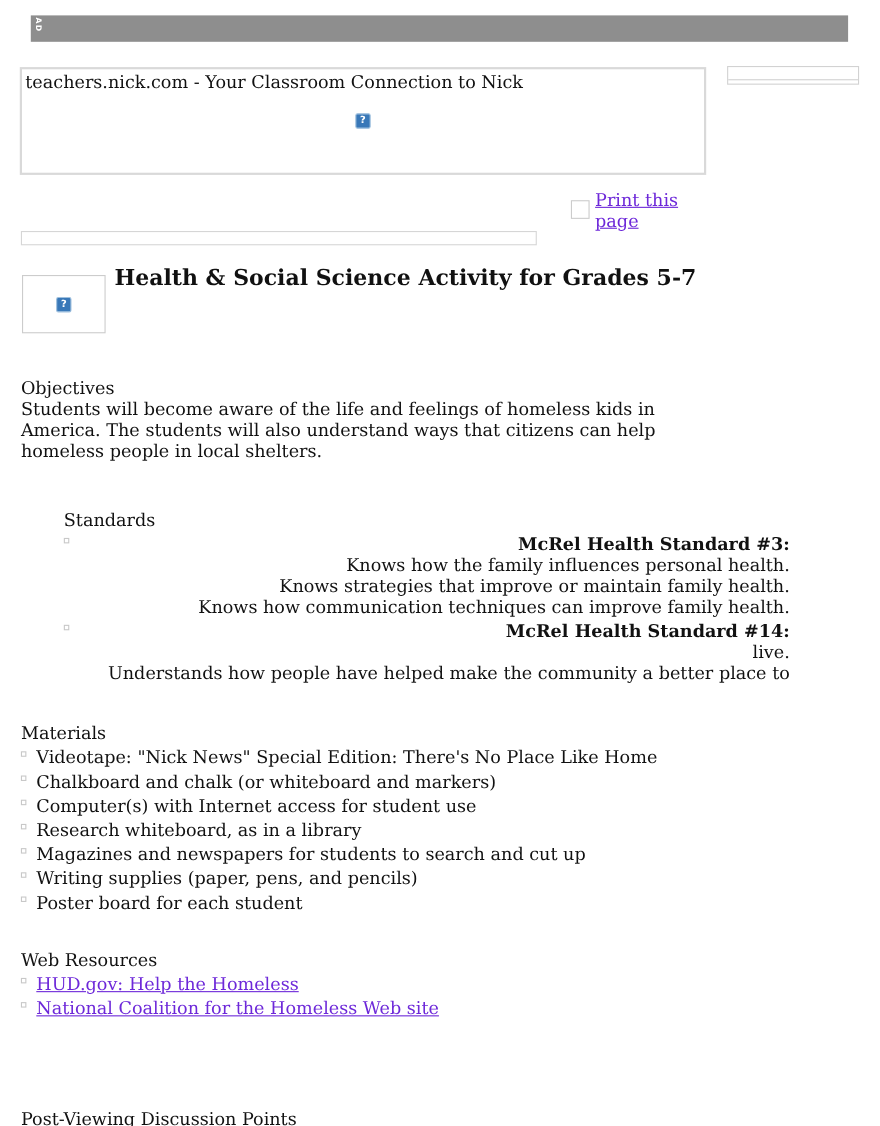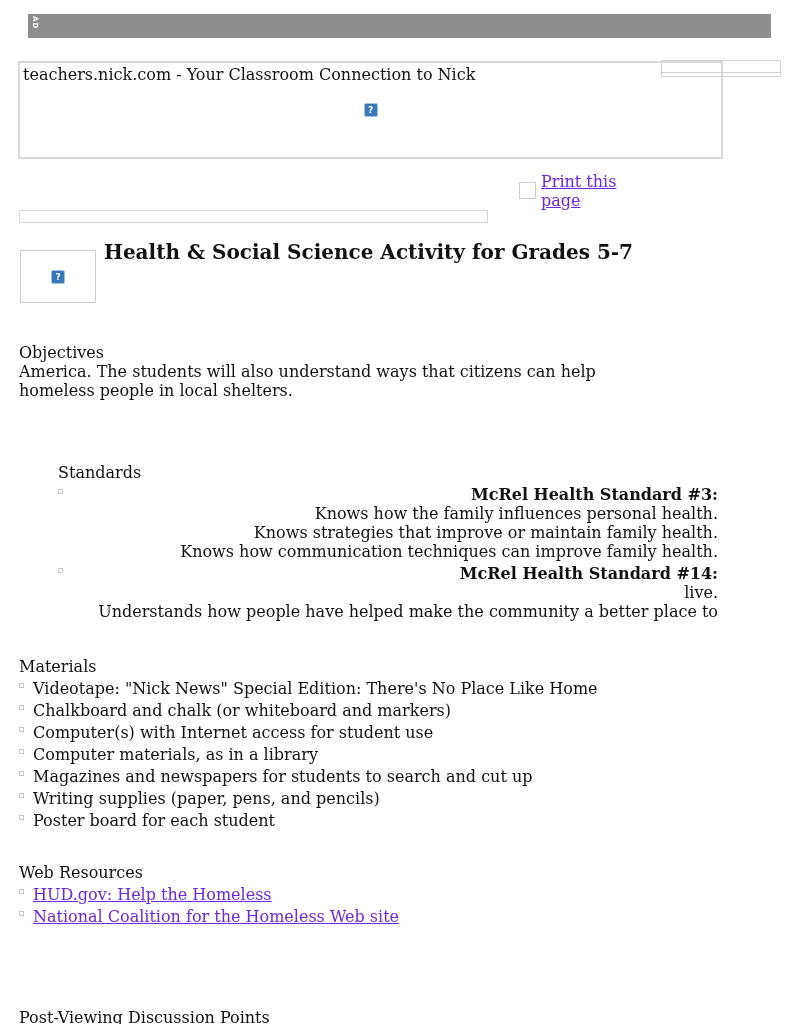--- a/index.html
+++ b/index.html
@@ -7,21 +7,21 @@
               font-family:"DejaVu Serif","Liberation Serif",serif; color:#111; }
   .abs { position:absolute; }
 
   
   .ad-bar { left:28px; top:14px; width:743px; height:24px; background:#8e8e8e; }
   .ad-label { position:absolute; left:3px; top:2px; color:#fff;
               font:bold 7px "DejaVu Sans","Liberation Sans",sans-serif;
               writing-mode:vertical-rl; letter-spacing:1px; }
 
   
-  .masthead { left:18px; top:61px; width:705px; height:98px; border:2px solid #d9d9d9; }
+  .masthead { left:18px; top:61px; width:624px; height:98px; border:2px solid #d9d9d9; }
   .alt-text { padding:2px 3px; font-size:16px; line-height:19px; }
   .broken-icon { position:absolute; left:50%; top:50%; transform:translate(-50%,-50%);
                  width:14px; height:14px; background:#3978b8; border:1px solid #9fc0de;
                  border-radius:2px; color:#fff; text-align:center;
                  font:bold 9px/12px "DejaVu Sans","Liberation Sans",sans-serif; }
 
   
   .topright-box { left:661px; top:60px; width:120px; height:17px; border:1px solid #d2d2d2; }
   .topright-line { position:absolute; left:0; right:0; top:11px; border-top:1px solid #d2d2d2; }
 
@@ -76,20 +76,21 @@
 
 <div class="abs strip-box"></div>
 
 <div class="abs activity-img-box">
   <div class="broken-icon">?</div>
 </div>
 <div class="abs activity-title">Health &amp; Social Science Activity for Grades 5-7</div>
 
 <div class="abs section sec-objectives">
   <div>Objectives</div>
+  <div>Students will become aware of the life and feelings of homeless kids in</div>
   <div>America. The students will also understand ways that citizens can help</div>
   <div>homeless people in local shelters.</div>
 </div>
 
 <div class="abs section sec-standards">
   <div>Standards</div>
   <div class="li-group">
     <div class="li-row">
       <span class="bullet"></span>
       <span class="std-title">McRel Health Standard #3:</span>
@@ -117,21 +118,21 @@
   <div class="li-row">
     <span class="bullet"></span>
     <span>Chalkboard and chalk (or whiteboard and markers)</span>
   </div>
   <div class="li-row">
     <span class="bullet"></span>
     <span>Computer(s) with Internet access for student use</span>
   </div>
   <div class="li-row">
     <span class="bullet"></span>
-    <span>Computer materials, as in a library</span>
+    <span>Research whiteboard, as in a library</span>
   </div>
   <div class="li-row">
     <span class="bullet"></span>
     <span>Magazines and newspapers for students to search and cut up</span>
   </div>
   <div class="li-row">
     <span class="bullet"></span>
     <span>Writing supplies (paper, pens, and pencils)</span>
   </div>
   <div class="li-row">

